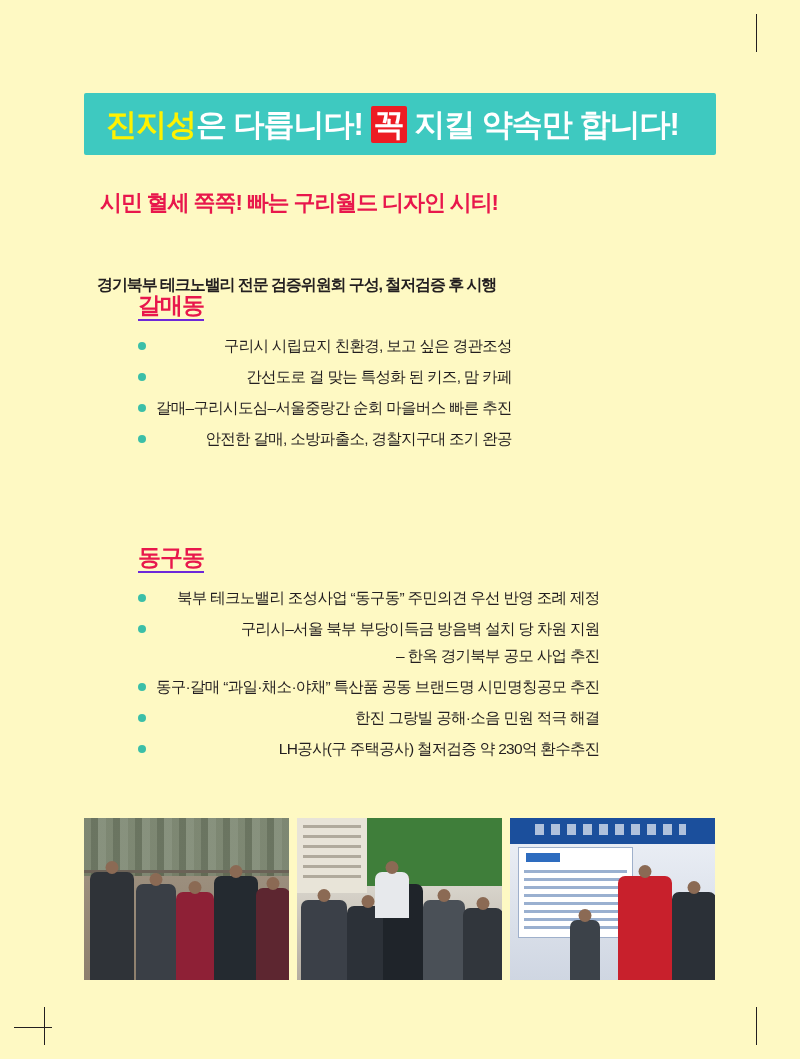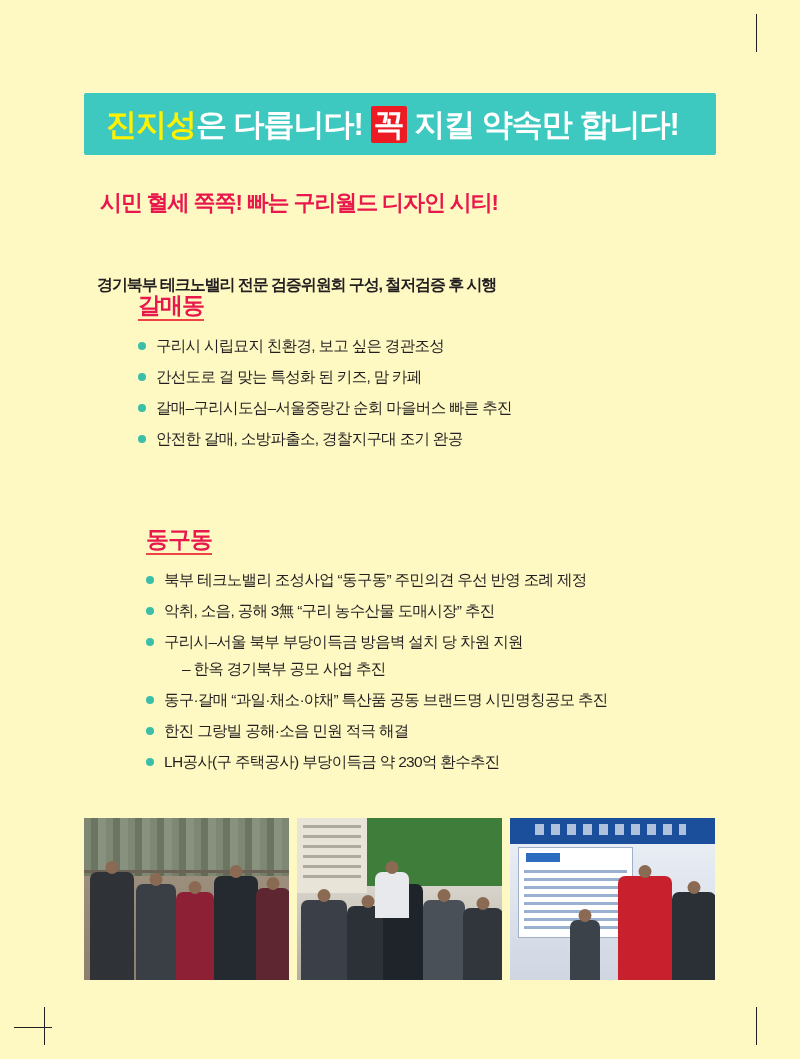--- a/index.html
+++ b/index.html
@@ -78,46 +78,47 @@
     font-weight: bold;
     color: #231f20;
     letter-spacing: -1.1px;
     white-space: nowrap;
     margin-top: 45px;
   }
 
   
   .section { position: absolute; left: 138px; }
   .section#sec-galmae { top: 292px; }
-  .section#sec-dongu { top: 526px; margin-left: 8px; }
+  .section#sec-dongu { top: 544px; }
 
   .section-title {
     font-size: 23px;
     font-weight: bold;
     color: #e8174c;
     letter-spacing: -1px;
-    border-bottom: 2px solid #ef4444;
+    border-bottom: 2px solid #6d28d9;
     display: inline-block;
     padding-bottom: 1px;
     line-height: 1.15;
   }
 
   ul.bullets {
     list-style: none;
     margin-top: 15px;
   }
   ul.bullets li {
     position: relative;
     padding-left: 18px;
     margin-bottom: 11.5px;
     font-size: 15.5px;
     color: #231f20;
     letter-spacing: -0.7px;
     line-height: 1.25;
     white-space: nowrap;
+    text-align: right;
   }
   ul.bullets li::before {
     content: "";
     position: absolute;
     left: 0;
     top: 6px;
     width: 8px;
     height: 8px;
     border-radius: 50%;
     background: #3bbfa8;
@@ -198,26 +199,25 @@
       <li>간선도로 걸 맞는 특성화 된 키즈, 맘 카페</li>
       <li>갈매–구리시도심–서울중랑간 순회 마을버스 빠른 추진</li>
       <li>안전한 갈매, 소방파출소, 경찰지구대 조기 완공</li>
     </ul>
   </div>
 
   <div class="section" id="sec-dongu">
     <div class="section-title">동구동</div>
     <ul class="bullets">
       <li>북부 테크노밸리 조성사업 “동구동” 주민의견 우선 반영 조례 제정</li>
-      <li>악취, 소음, 공해 3無 “구리 농수산물 도매시장” 추진</li>
       <li>구리시–서울 북부 부당이득금 방음벽 설치 당 차원 지원</li>
       <li class="sub">– 한옥 경기북부 공모 사업 추진</li>
       <li>동구·갈매 “과일·채소·야채” 특산품 공동 브랜드명 시민명칭공모 추진</li>
       <li>한진 그랑빌 공해·소음 민원 적극 해결</li>
-      <li>LH공사(구 주택공사) 부당이득금 약 230억 환수추진</li>
+      <li>LH공사(구 주택공사) 철저검증 약 230억 환수추진</li>
     </ul>
   </div>
 
   <div class="photos">
 
     <div class="photo p1">
       <div class="tree"></div>
       <div class="fence"></div>
       <div class="fig" style="left:6px;  width:44px; height:108px; background:#2f3338;">
           <span class="head"></span>

